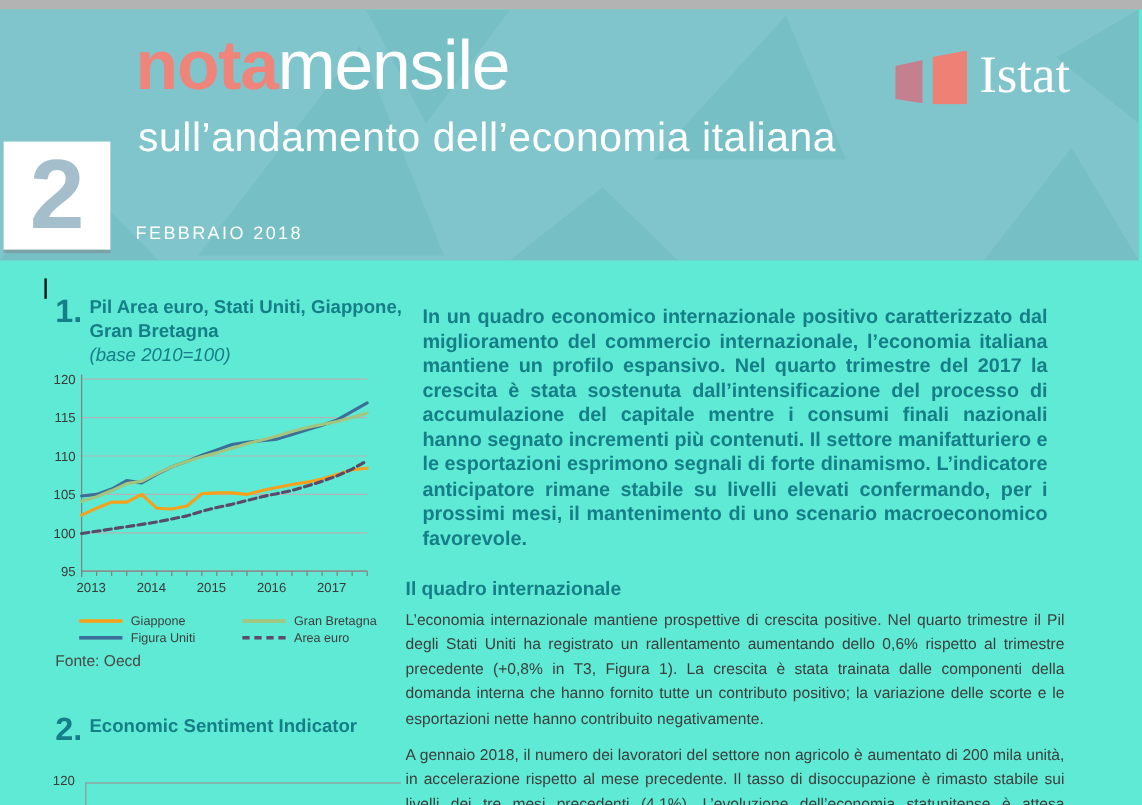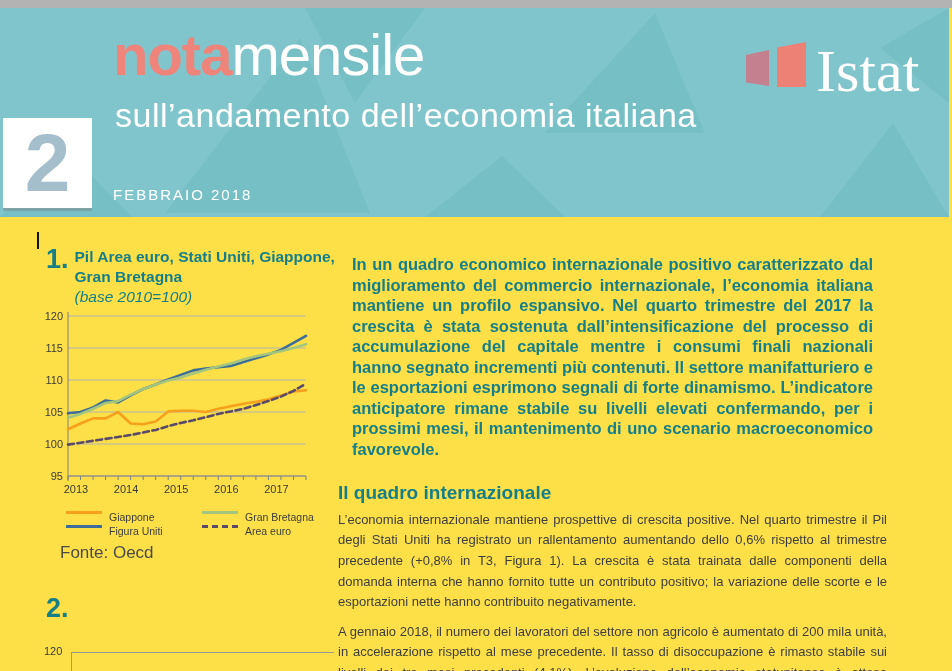--- a/index.html
+++ b/index.html
@@ -1,59 +1,59 @@
 <!DOCTYPE html>
 <html><head>
 <meta charset="utf-8">
 <style>
   html,body{margin:0;padding:0;background:#e9e9e9;}
   .page{
-    position:relative;width:952px;height:671px;background:#fde047;
+    position:relative;width:952px;height:671px;background:#5eead4;
     overflow:hidden;font-family:"Liberation Sans",sans-serif;
   }
   .top-strip{position:absolute;left:0;top:0;width:952px;height:8px;background:#b3b3b3;}
   
   .header{position:absolute;left:0;top:8px;width:949px;height:209px;background:#80c5cb;overflow:hidden;}
   .header .watermark{position:absolute;left:0;top:0;}
   .brand{position:absolute;left:113px;top:18px;line-height:1;white-space:nowrap;}
   .brand-bold{font-size:58px;font-weight:800;color:#ef847a;letter-spacing:-1px;}
   .brand-light{font-size:58px;font-weight:400;color:#ffffff;letter-spacing:-1px;}
   .brand-subtitle{position:absolute;left:115px;top:88px;font-size:34px;color:#ffffff;letter-spacing:0.5px;}
   .istat-logo{position:absolute;left:746px;top:33px;height:50px;}
   .logo-mark-left{position:absolute;left:0;top:9px;width:23px;height:36px;background:#c4808f;
     -webkit-clip-path:polygon(0 14%,100% 0,100% 100%,0 90%);clip-path:polygon(0 14%,100% 0,100% 100%,0 90%);}
   .logo-mark-right{position:absolute;left:31px;top:1px;width:29px;height:45px;background:#ee8176;
     -webkit-clip-path:polygon(0 12%,100% 0,100% 100%,0 100%);clip-path:polygon(0 12%,100% 0,100% 100%,0 100%);}
-  .logo-text{position:absolute;left:70px;top:0px;font-family:"Liberation Serif",serif;font-size:60px;color:#ffffff;line-height:1;text-align:right;}
+  .logo-text{position:absolute;left:70px;top:0px;font-family:"Liberation Serif",serif;font-size:44px;color:#ffffff;line-height:1;text-align:right;}
   .issue-box{position:absolute;left:3px;top:110px;width:89px;height:90px;background:#ffffff;
     display:flex;align-items:center;justify-content:center;box-shadow:0 3px 0 rgba(125,138,142,0.55);}
   .issue-number{font-size:82px;font-weight:700;color:#a4becc;line-height:1;}
   .issue-date{position:absolute;left:113px;top:178px;font-size:15px;color:#ffffff;letter-spacing:2px;}
   
   .tick-mark{position:absolute;left:37px;top:232px;width:2px;height:17px;background:#111;}
   .fig-head{position:absolute;display:flex;align-items:flex-start;}
   .fig-num{font-size:27px;font-weight:800;color:#157e88;line-height:0.9;margin-right:6px;}
   .fig-text{width:262px;}
   .fig-title{font-size:15.5px;font-weight:700;color:#157e88;line-height:1.28;}
   .fig-subtitle{font-size:15.5px;font-weight:400;color:#157e88;line-height:1.28;font-style:italic;}
   .fig1-head{left:46px;top:247px;}
   .fig2-head{left:46px;top:596px;}
   .chart1{position:absolute;left:36px;top:306px;width:272px;height:196px;}
   .legend{position:absolute;left:66px;top:511px;display:grid;grid-template-columns:136px auto;row-gap:1px;}
-  .legend-item{display:flex;align-items:flex-start;height:13px;}
+  .legend-item{display:flex;align-items:center;height:13px;}
   .legend-swatch{width:36px;height:0;margin-right:7px;}
   .legend-label{font-size:10.5px;color:#3e3e3e;white-space:nowrap;}
-  .source{position:absolute;left:60px;top:543px;font-size:17px;color:#4a4a4a;}
+  .source{position:absolute;left:46px;top:543px;font-size:13px;color:#4a4a4a;}
   .chart2-tick{position:absolute;left:44px;top:645px;font-size:11px;color:#3a3a3a;}
   .chart2-frame{position:absolute;left:71px;top:652px;width:262px;height:19px;
     border-top:1px solid #999;border-left:1px solid #999;}
   
   .right-col{position:absolute;left:338px;top:240px;width:549px;}
   .intro{font-size:16.5px;font-weight:700;color:#157e88;line-height:20.5px;text-align:justify;margin:14px;}
-  .section-heading{font-size:19px;font-weight:800;color:#157e88;margin:24px 0 6px 0;line-height:1.1;}
+  .section-heading{font-size:16px;font-weight:800;color:#157e88;margin:24px 0 6px 0;line-height:1.1;}
   .body-par{font-size:13px;color:#3e3e3e;line-height:20.6px;text-align:justify;margin:0 0 9px 0;}
 </style>
 </head>
 <body>
 
 <div class="page">
   <div class="top-strip"></div>
 
   <div class="header">
     <svg class="watermark" width="949" height="209" viewBox="0 0 949 209">
@@ -153,20 +153,21 @@
         <span class="legend-swatch" style="border-top: 3px dashed rgb(90, 74, 105);"></span>
         <span class="legend-label">Area euro</span>
       </div>
     </div>
 
   <div class="source">Fonte: Oecd</div>
 
   <div class="fig-head fig2-head">
     <span class="fig-num">2.</span>
     <span class="fig-text">
+      <div class="fig-title">Economic Sentiment Indicator</div>
     </span>
   </div>
   <div class="chart2-tick">120</div>
   <div class="chart2-frame"></div>
 
   <div class="right-col">
     <p class="intro">In un quadro economico internazionale positivo caratterizzato dal miglioramento del commercio internazionale, l’economia italiana mantiene un profilo espansivo. Nel quarto trimestre del 2017 la crescita è stata sostenuta dall’intensificazione del processo di accumulazione del capitale mentre i consumi finali nazionali hanno segnato incrementi più contenuti. Il settore manifatturiero e le esportazioni esprimono segnali di forte dinamismo. L’indicatore anticipatore rimane stabile su livelli elevati confermando, per i prossimi mesi, il mantenimento di uno scenario macroeconomico favorevole.</p>
     <div class="section-heading">Il quadro internazionale</div>
     <p class="body-par">L’economia internazionale mantiene prospettive di crescita positive. Nel quarto trimestre il Pil degli Stati Uniti ha registrato un rallentamento aumentando dello 0,6% rispetto al trimestre precedente (+0,8% in T3, Figura 1). La crescita è stata trainata dalle componenti della domanda interna che hanno fornito tutte un contributo positivo; la variazione delle scorte e le esportazioni nette hanno contribuito negativamente.</p>
     <p class="body-par">A gennaio 2018, il numero dei lavoratori del settore non agricolo è aumentato di 200 mila unità, in accelerazione rispetto al mese precedente. Il tasso di disoccupazione è rimasto stabile sui livelli dei tre mesi precedenti (4,1%). L’evoluzione dell’economia statunitense è attesa proseguire a ritmi positivi nella</p>

